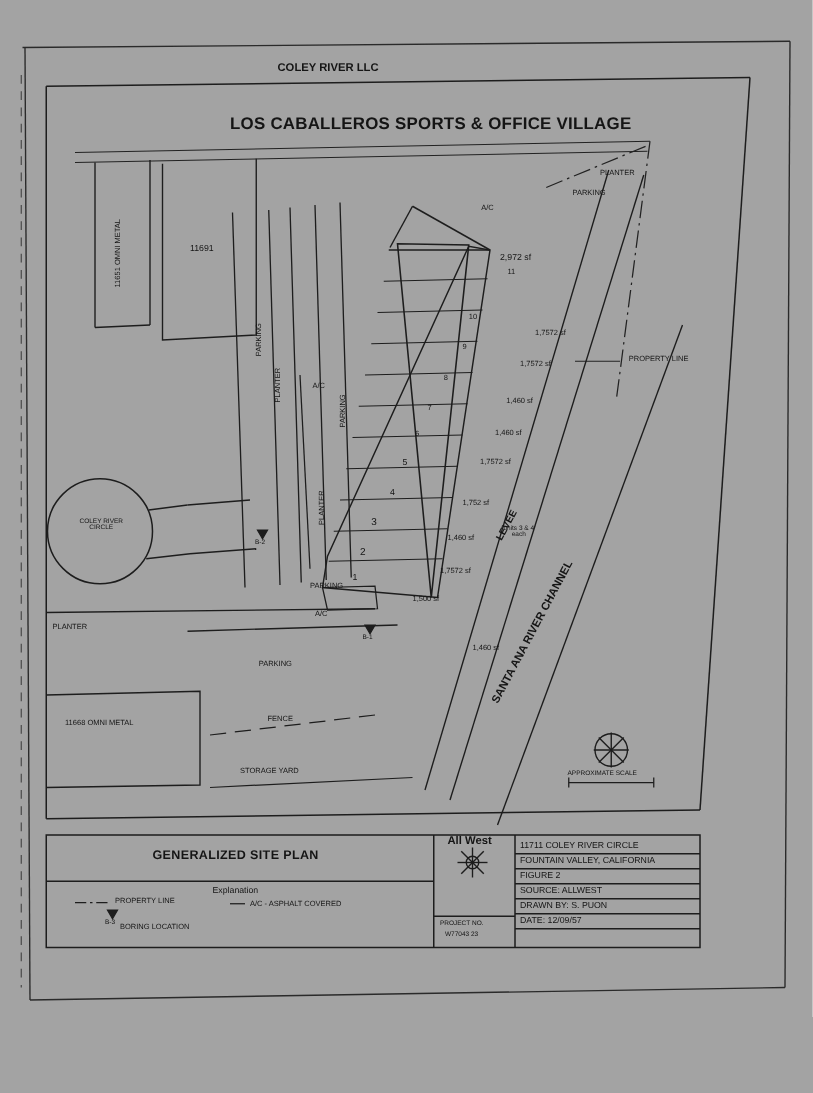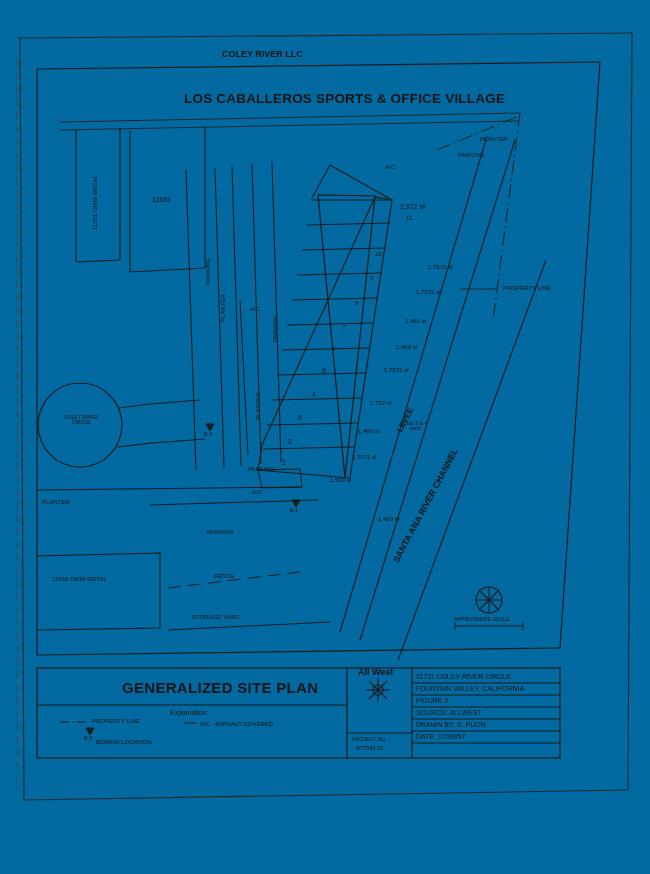--- a/index.html
+++ b/index.html
@@ -11,21 +11,21 @@
     width: 650px;
     height: 874px;
     font-family: "Liberation Sans", sans-serif;
     color: #1a1a1a;
     overflow: hidden;
   }
   #page {
     position: relative;
     width: 650px;
     height: 874px;
-    background: #0369a1;
+    background: #a3a3a3;
   }
   svg#plan {
     position: absolute;
     left: 0;
     top: 0;
     width: 650px;
     height: 874px;
   }
   .lbl {
     position: absolute;
@@ -33,21 +33,21 @@
     color: #151515;
     white-space: nowrap;
     line-height: 1.05;
   }
   .t5 { font-size: 5.2px; }
   .t6 { font-size: 6px; }
   .t7 { font-size: 7px; }
   .t8 { font-size: 8px; }
   .t9 { font-size: 9px; }
   .t13 { font-size: 13.5px; font-weight: bold; letter-spacing: 0.2px; }
-  .t11b { font-size: 15px; font-weight: bold; letter-spacing: 0.3px; }
+  .t11b { font-size: 10px; font-weight: bold; letter-spacing: 0.3px; }
   .bold { font-weight: bold; }
   .rot90 { transform: rotate(-90deg); transform-origin: left top; }
   .rotChannel { transform: rotate(-62deg); transform-origin: left top; }
   .rotLevee { transform: rotate(-62deg); transform-origin: left top; }
   .center { text-align: center; }
 </style>
 </head>
 <body>
 
 <div id="page">

